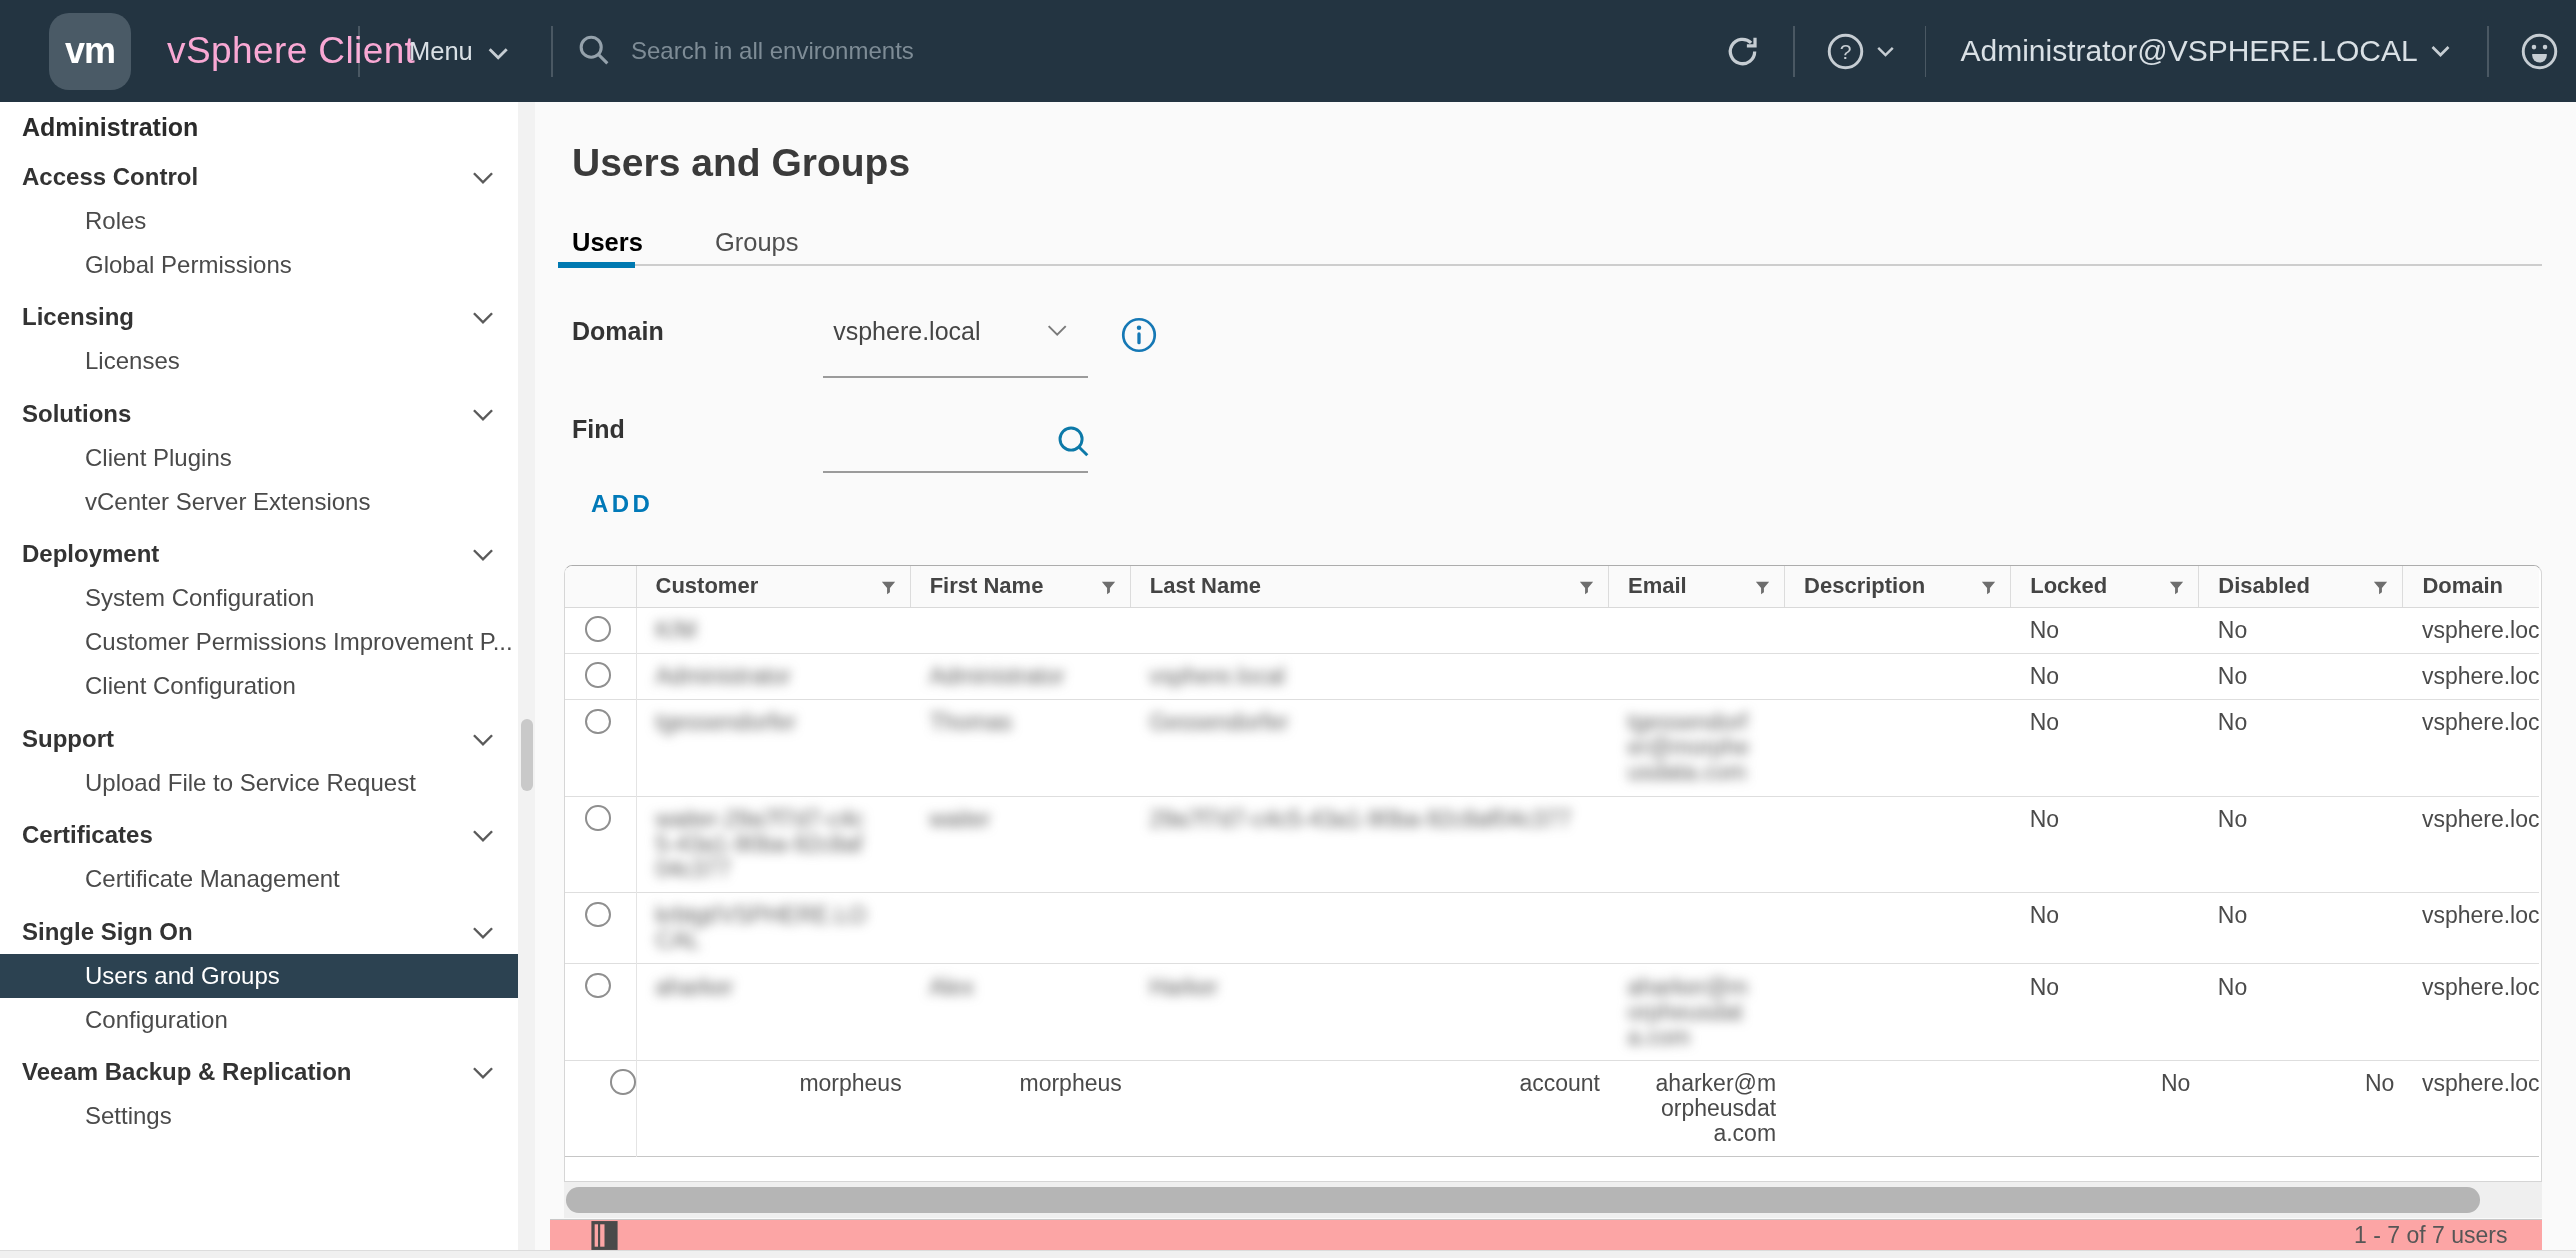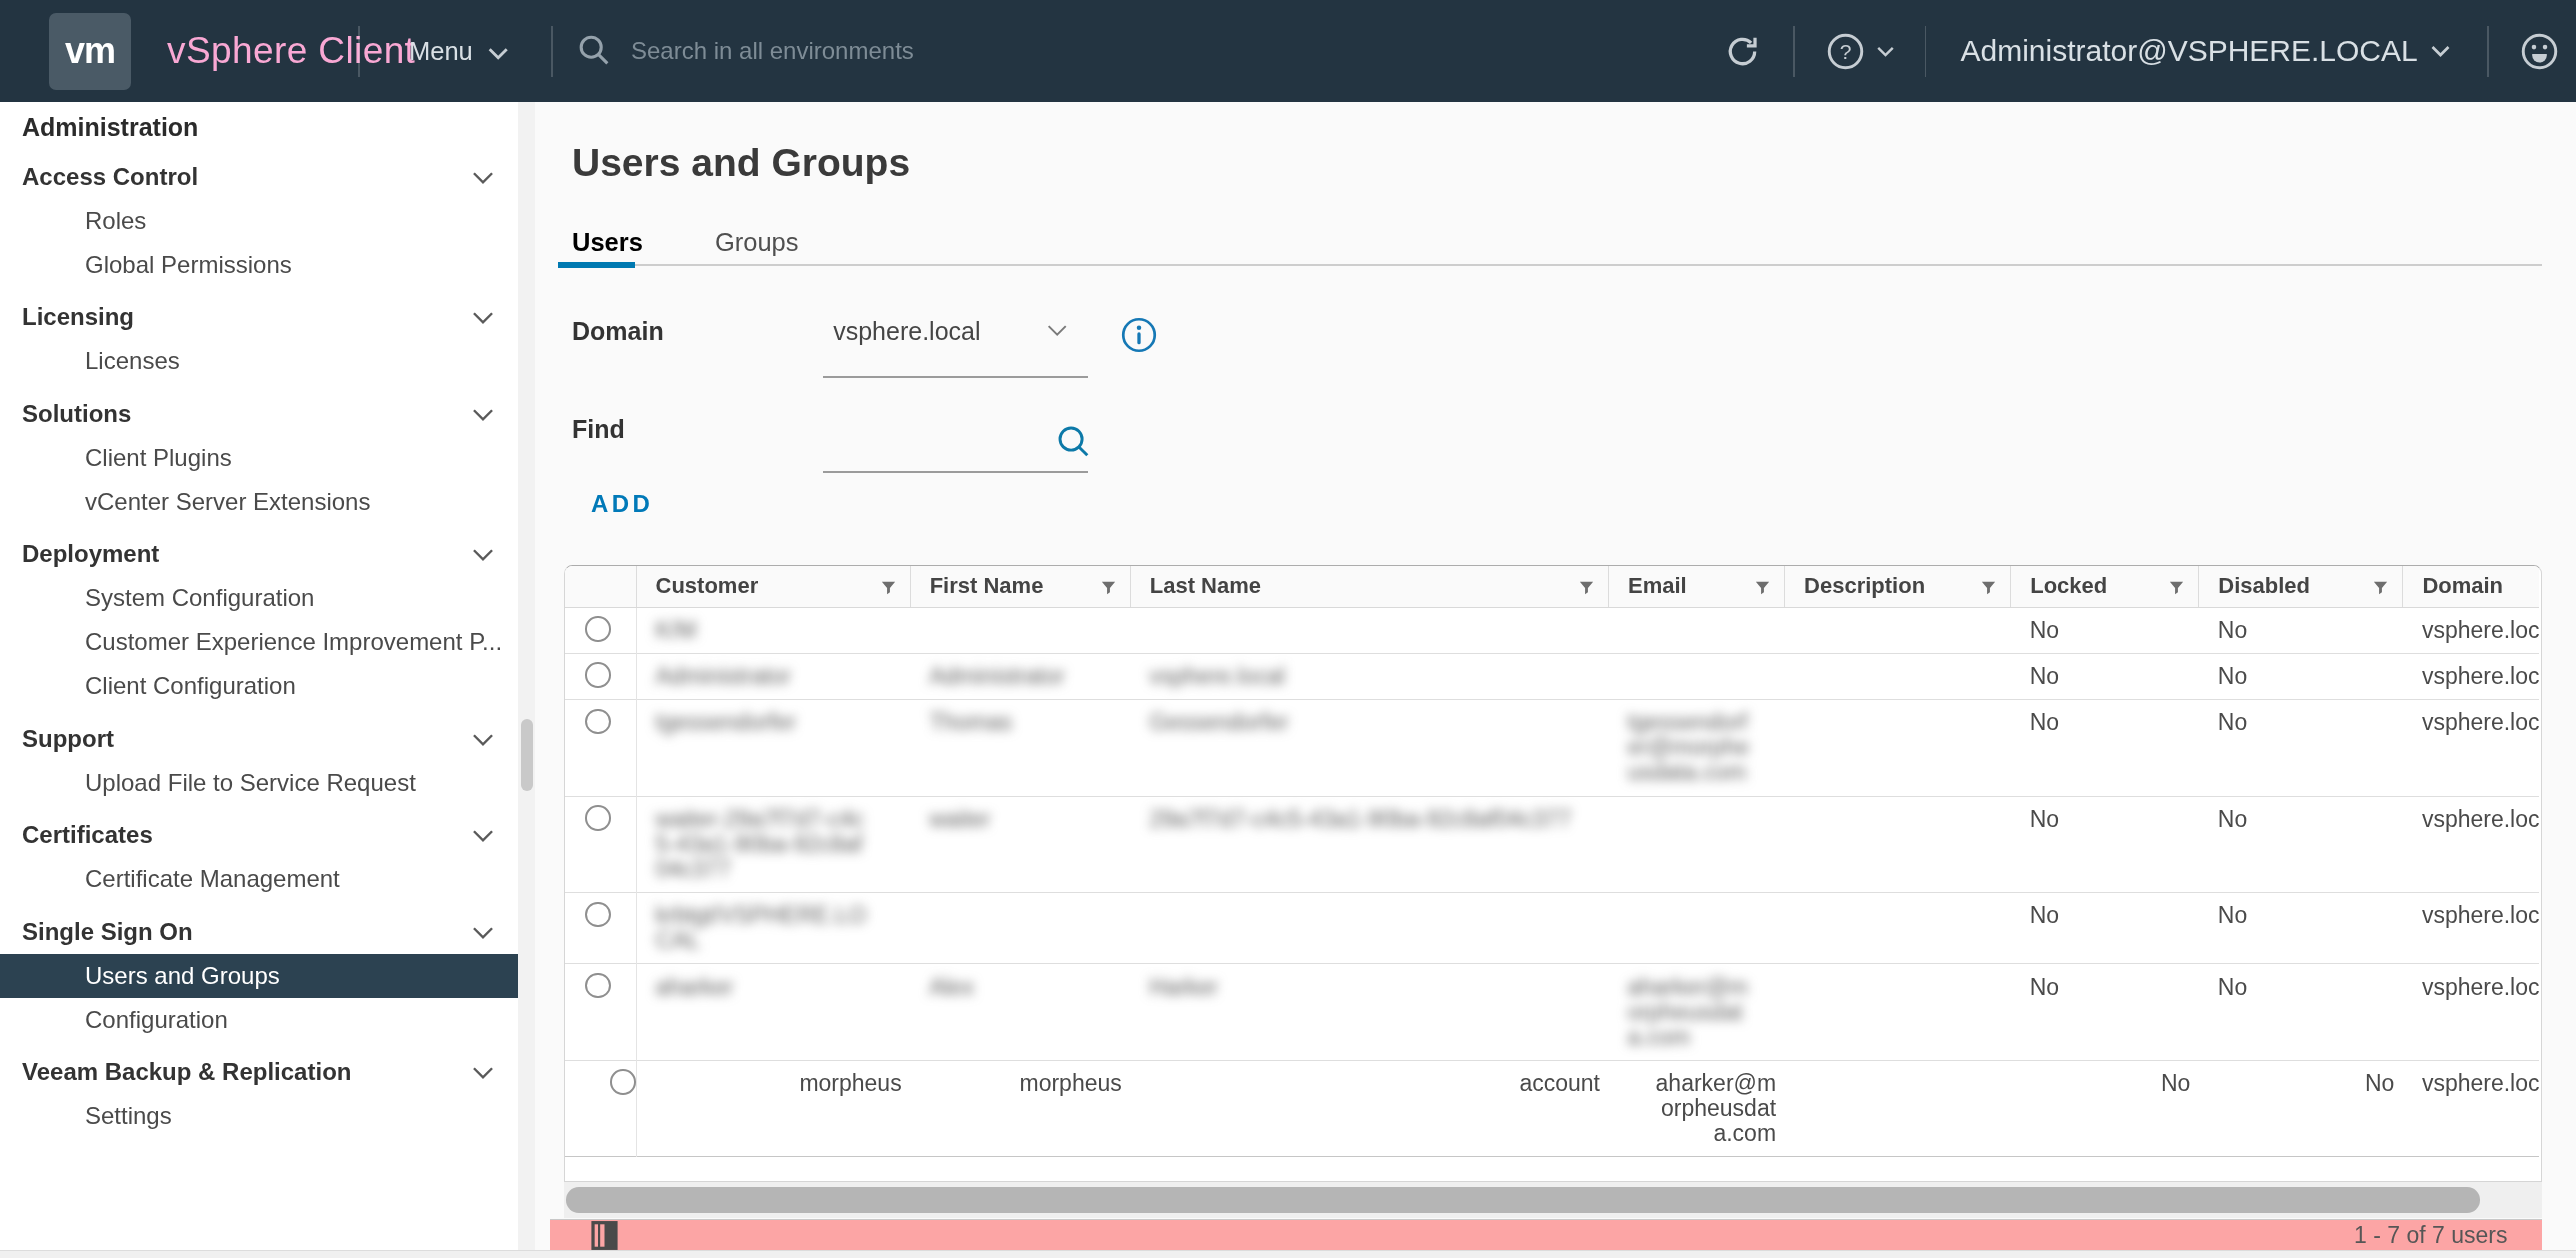--- a/index.html
+++ b/index.html
@@ -3,21 +3,21 @@
 <meta charset="utf-8">
 <style>
   * { margin:0; padding:0; box-sizing:border-box; }
   html,body { width:2576px; height:1258px; overflow:hidden; background:#FAFAFA;
               font-family:"Liberation Sans", sans-serif; }
   .app { position:relative; width:2576px; height:1258px; }
 
   
   .hdr { position:absolute; left:0; top:0; width:2576px; height:102px; background:#233441; }
   .hdr .logo { position:absolute; left:49px; top:12.8px; width:82px; height:77px;
-               background:#4A5A66; border-radius:7px; color:#fff; font-size:36px; font-weight:700;
+               background:#4A5A66; border-radius:20px; color:#fff; font-size:36px; font-weight:700;
                display:flex; align-items:center; justify-content:center; letter-spacing:-0.9px; }
   .hdr .brand { position:absolute; left:167px; top:0; height:102px; display:flex; align-items:center;
                 color:#f9a8d4; font-size:37px; letter-spacing:0.4px; }
   .hdr .vdiv { position:absolute; top:25.5px; width:1.7px; height:51px; background:rgba(255,255,255,0.18); }
   .hdr .menu { position:absolute; left:409px; top:0; height:102px; display:flex; align-items:center; gap:15.3px;
                color:#D9E0E5; font-size:25.5px; cursor:pointer; }
   .hdr .search { position:absolute; left:575px; top:0; height:102px; display:flex; align-items:center; gap:19px; }
   .hdr .search input { width:477px; background:transparent; border:none; outline:none;
                        color:#C7CFD5; font-size:24px; font-family:"Liberation Sans",sans-serif; }
   .hdr .search input::placeholder { color:#7E8C96; }
@@ -205,21 +205,21 @@
     <div class="nav-sec">
       <span>Deployment</span>
       <span class="chev"><svg width="22" height="13.6" viewBox="0 0 14 9">
             <path d="M1 1.5l6 6 6-6" fill="none" stroke="#5A5A5A" stroke-width="1.6"></path>
           </svg></span>
     </div>
     <div class="nav-item">
         <span>System Configuration</span>
       </div>
     <div class="nav-item">
-        <span>Customer Experience Improvement P...</span>
+        <span>Customer Permissions Improvement P...</span>
       </div>
     <div class="nav-item">
         <span>Client Configuration</span>
       </div>
 
     <div class="nav-sec">
       <span>Support</span>
       <span class="chev"><svg width="22" height="13.6" viewBox="0 0 14 9">
             <path d="M1 1.5l6 6 6-6" fill="none" stroke="#5A5A5A" stroke-width="1.6"></path>
           </svg></span>

